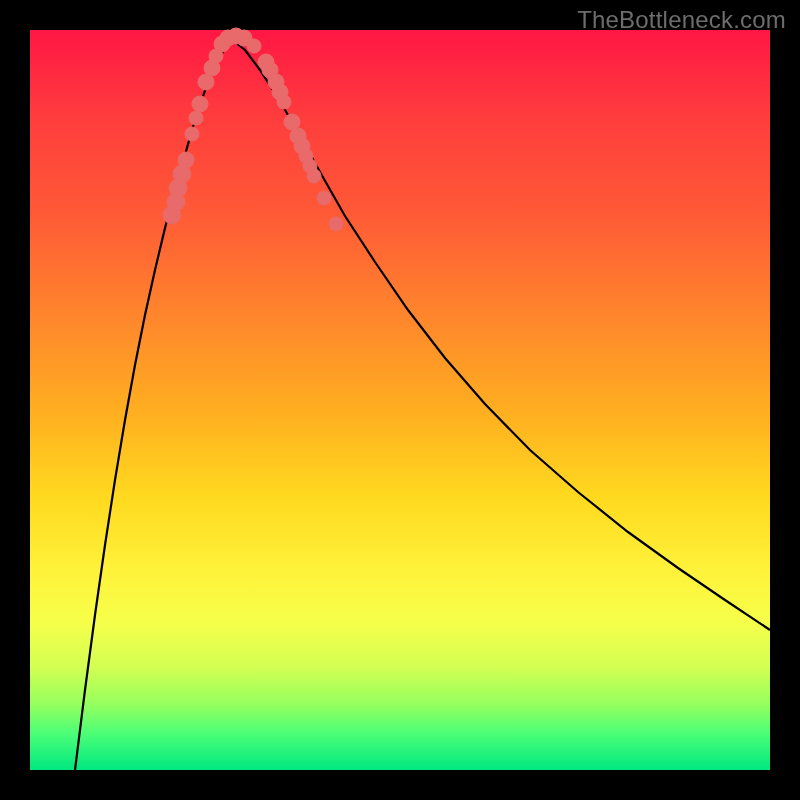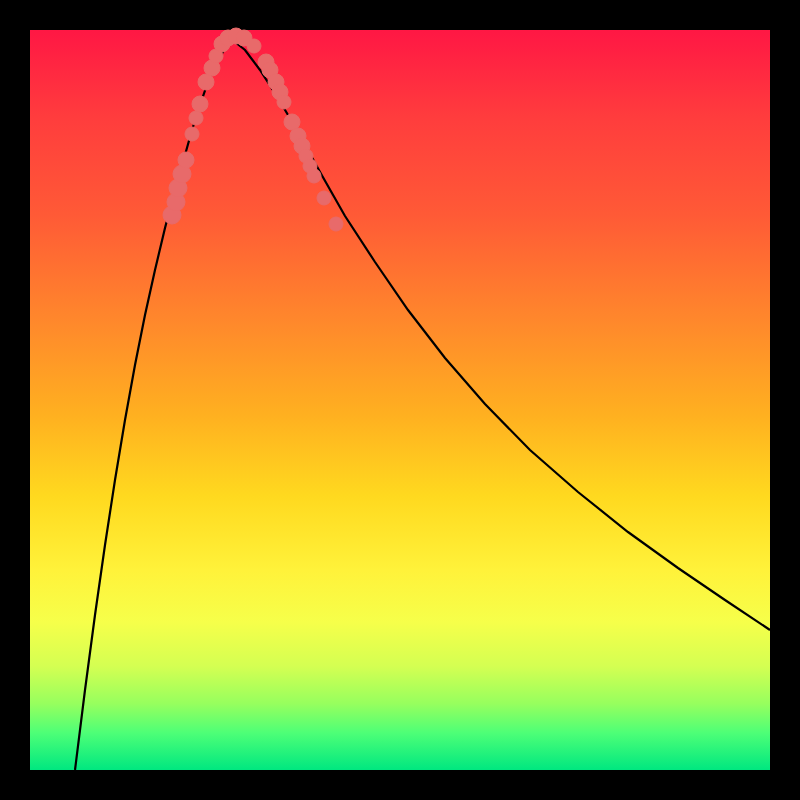--- a/index.html
+++ b/index.html
@@ -66,20 +66,21 @@
   }
   .dot {
     fill: #e86a6a;
     stroke: #e86a6a;
   }
 </style>
 </head>
 <body>
 
 <div class="frame">
+  <div class="watermark">TheBottleneck.com</div>
 
   <div class="plot">
     <svg class="curves" viewBox="0 0 740 740" preserveAspectRatio="none">
       <path id="left-curve" class="curve" d="M45.0 740.0 L55.0 660.0 L65.0 585.0 L75.0 515.0 L85.0 450.0 L95.0 390.0 L105.0 335.0 L115.0 285.0 L125.0 240.0 L135.0 198.0 L145.0 160.0 L155.0 125.0 L162.0 100.0 L170.0 75.0 L178.0 52.0 L186.0 34.0 L194.0 20.0 L200.0 8.0"></path>
       <path id="right-curve" class="curve" d="M200.0 8.0 L215.0 20.0 L230.0 40.0 L248.0 68.0 L268.0 102.0 L290.0 142.0 L315.0 186.0 L345.0 232.0 L378.0 280.0 L415.0 328.0 L455.0 374.0 L500.0 420.0 L548.0 462.0 L598.0 502.0 L648.0 538.0 L695.0 570.0 L740.0 600.0"></path>
       <g id="dots">
           <circle cx="142" cy="185" r="9" class="dot"></circle>
           <circle cx="146" cy="172" r="9" class="dot"></circle>
           <circle cx="148" cy="158" r="9" class="dot"></circle>
           <circle cx="152" cy="144" r="9" class="dot"></circle>

